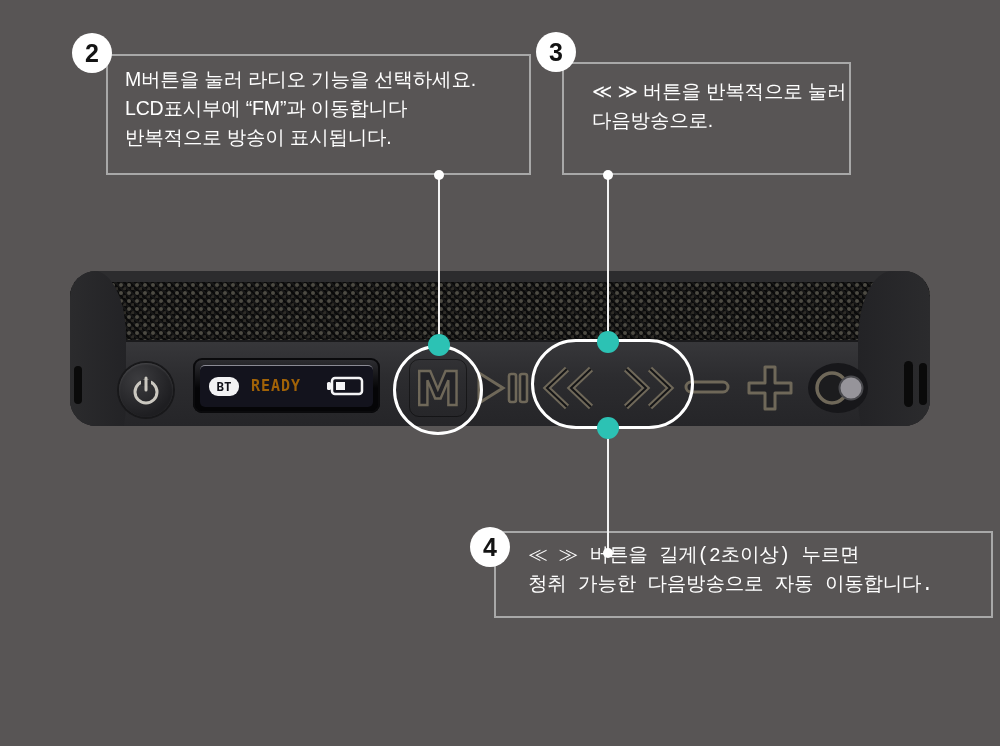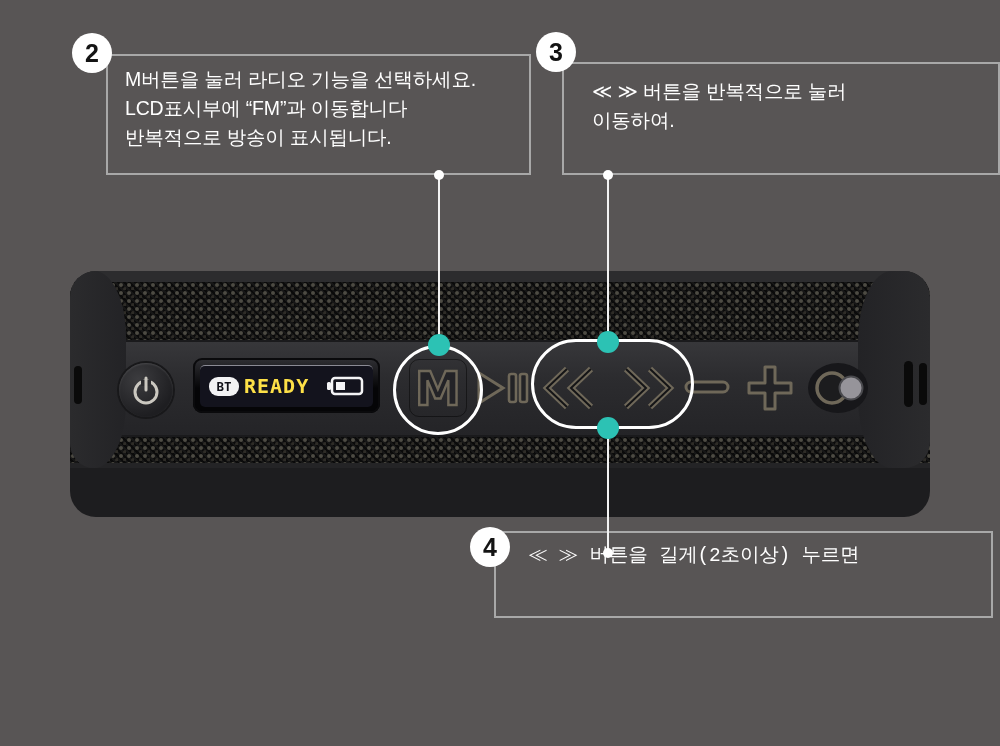--- a/index.html
+++ b/index.html
@@ -6,39 +6,39 @@
   #stage{
     position:relative;width:1000px;height:746px;overflow:hidden;
     background:#585555;
     font-family:"Liberation Sans","DejaVu Sans",sans-serif;
   }
   
   .callout{position:absolute;border:2px solid #a8a8a8;box-sizing:border-box;background:transparent;}
   .callout .txt{position:absolute;color:#ffffff;font-size:19.5px;line-height:29px;white-space:nowrap;letter-spacing:-0.2px;}
   .c2{left:106px;top:54px;width:425px;height:121px;}
   .c2 .txt{left:17px;top:9px;}
-  .c3{left:562px;top:62px;width:438px;height:113px;}
+  .c3{left:562px;top:62px;width:289px;height:113px;}
   .c3 .txt{left:28px;top:13px;}
   .c4{left:494px;top:531px;width:499px;height:87px;font-family:Liberation Mono, monospace;}
   .c4 .txt{left:32px;top:9px;}
   .num-circle{
     position:absolute;width:40px;height:40px;border-radius:50%;background:#ffffff;
     color:#141414;font-size:25px;font-weight:bold;display:flex;align-items:center;justify-content:center;
     z-index:6;
   }
   
   .vline{position:absolute;width:2px;background:#f2f2f2;z-index:4;}
   .dot-sm{position:absolute;width:10px;height:10px;border-radius:50%;background:#ffffff;z-index:5;}
   .dot-teal{position:absolute;width:22px;height:22px;border-radius:50%;background:#2cc2b4;z-index:5;}
   .halo-circle{position:absolute;left:393px;top:345px;width:90px;height:90px;border:3px solid #ffffff;
     border-radius:50%;box-sizing:border-box;z-index:4;}
   .halo-stadium{position:absolute;left:531px;top:339px;width:163px;height:90px;border:3px solid #ffffff;
     border-radius:46px;box-sizing:border-box;z-index:4;}
   
-  .speaker{position:absolute;left:70px;top:271px;width:860px;height:246px;border-radius:26px;
+  .speaker{position:absolute;left:70px;top:271px;width:860px;height:155px;border-radius:26px;
     background:#1d1d1f;overflow:hidden;z-index:1;}
   .strip-top{position:absolute;left:0;top:0;width:100%;height:11px;background:#2c2c2e;}
   .mesh{
     position:absolute;left:0;width:100%;
     background-color:#0d0d0d;
     background-image:
       radial-gradient(circle at 3px 3px, #4d4b43 1.4px, rgba(0,0,0,0) 2.4px),
       radial-gradient(circle at 7px 7px, #2e2c27 1.4px, rgba(0,0,0,0) 2.4px),
       repeating-linear-gradient(45deg, rgba(255,255,255,0.04) 0 2px, rgba(0,0,0,0.20) 2px 4px);
     background-size:8px 8px,8px 8px,auto;
@@ -61,22 +61,22 @@
     box-shadow:0 0 0 2px #18181a, inset 0 1px 2px rgba(255,255,255,0.12);
     display:flex;align-items:center;justify-content:center;}
   .lcd{left:123px;top:87px;width:187px;height:55px;border-radius:9px;
     background:linear-gradient(180deg,#303034,#050507 55%);
     box-shadow:inset 0 0 0 2px #0a0a0c;display:flex;align-items:center;justify-content:center;}
   .lcd-display{width:173px;height:42px;border-radius:5px;background:#13131d;
     border-top:1px solid #8b8b95;display:flex;align-items:center;padding:0 9px;box-sizing:border-box;}
   .bt-badge{width:30px;height:19px;border-radius:9px;background:#f2f2f4;color:#101018;
     font-size:12.5px;font-weight:bold;display:flex;align-items:center;justify-content:center;
     font-family:"DejaVu Sans Mono",monospace;}
-  .lcd-status{color:#fde047;font-family:"DejaVu Sans Mono",monospace;font-weight:bold;
-    font-size:20px;letter-spacing:1px;margin-left:5px;}
+  .lcd-status{color:#a16207;font-family:"DejaVu Sans Mono",monospace;font-weight:bold;
+    font-size:15px;letter-spacing:1px;margin-left:12px;}
   .battery{margin-left:auto;display:flex;align-items:center;}
   .m-btn{left:339px;top:88px;width:58px;height:58px;border-radius:10px;
     border:1px solid rgba(0,0,0,0.45);box-sizing:border-box;
     display:flex;align-items:center;justify-content:center;}
   .link-btn{left:736px;top:89px;width:64px;height:56px;display:flex;align-items:center;justify-content:center;}
 </style>
 </head>
 <body>
 
 <div id="stage">
@@ -186,26 +186,27 @@
   <div class="callout c2">
     <div class="txt">
       <div>M버튼을 눌러 라디오 기능을 선택하세요.</div>
       <div>LCD표시부에 “FM”과 이동합니다</div>
       <div>반복적으로 방송이 표시됩니다.</div>
     </div>
   </div>
   <div class="callout c3">
     <div class="txt">
       <div>≪ ≫ 버튼을 반복적으로 눌러</div>
-      <div>이동하여.</div>
+      <div>다음방송으로.</div>
     </div>
   </div>
   <div class="callout c4">
     <div class="txt">
       <div>≪ ≫  버튼을 길게(2초이상) 누르면</div>
+      <div>청취 가능한 다음방송으로 자동 이동합니다.</div>
     </div>
   </div>
 
   <div class="num-circle" style="left:72px;top:33px;">2</div>
   <div class="num-circle" style="left:536px;top:32px;">3</div>
   <div class="num-circle" style="left:470px;top:527px;">4</div>
 
 </div>
 
 </body></html>

